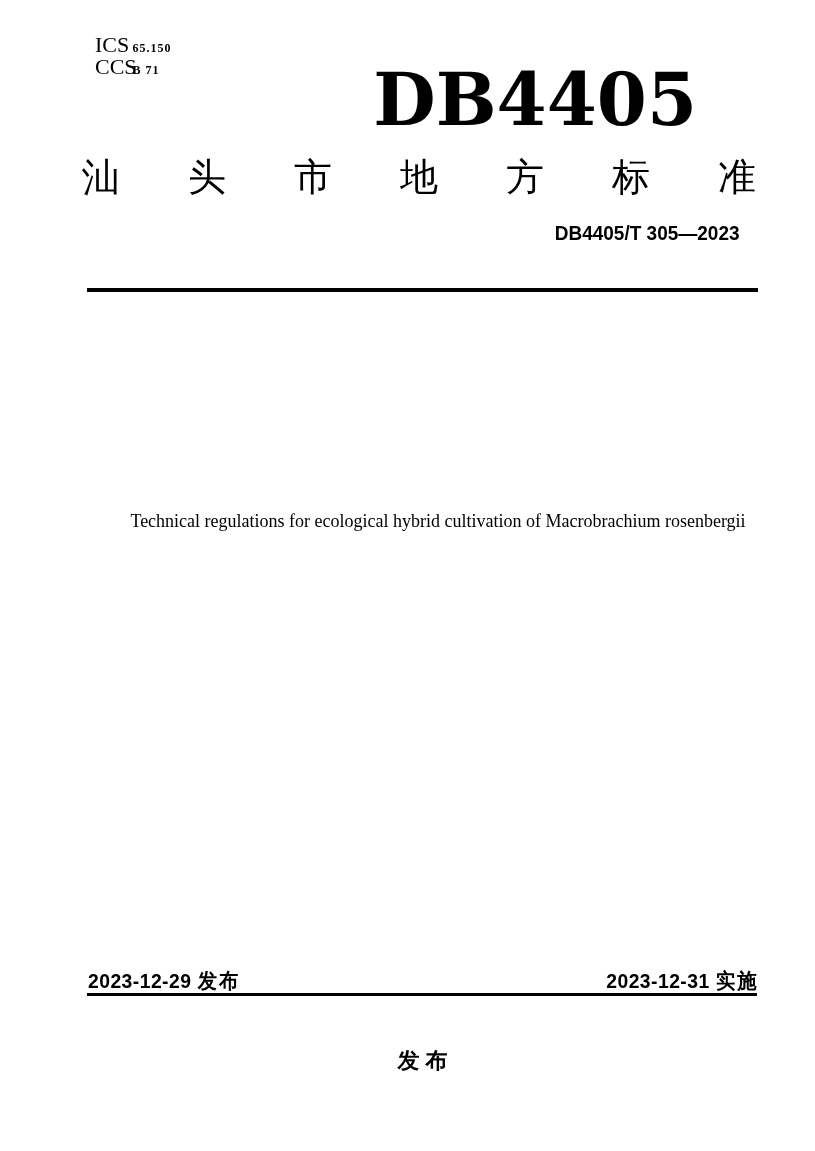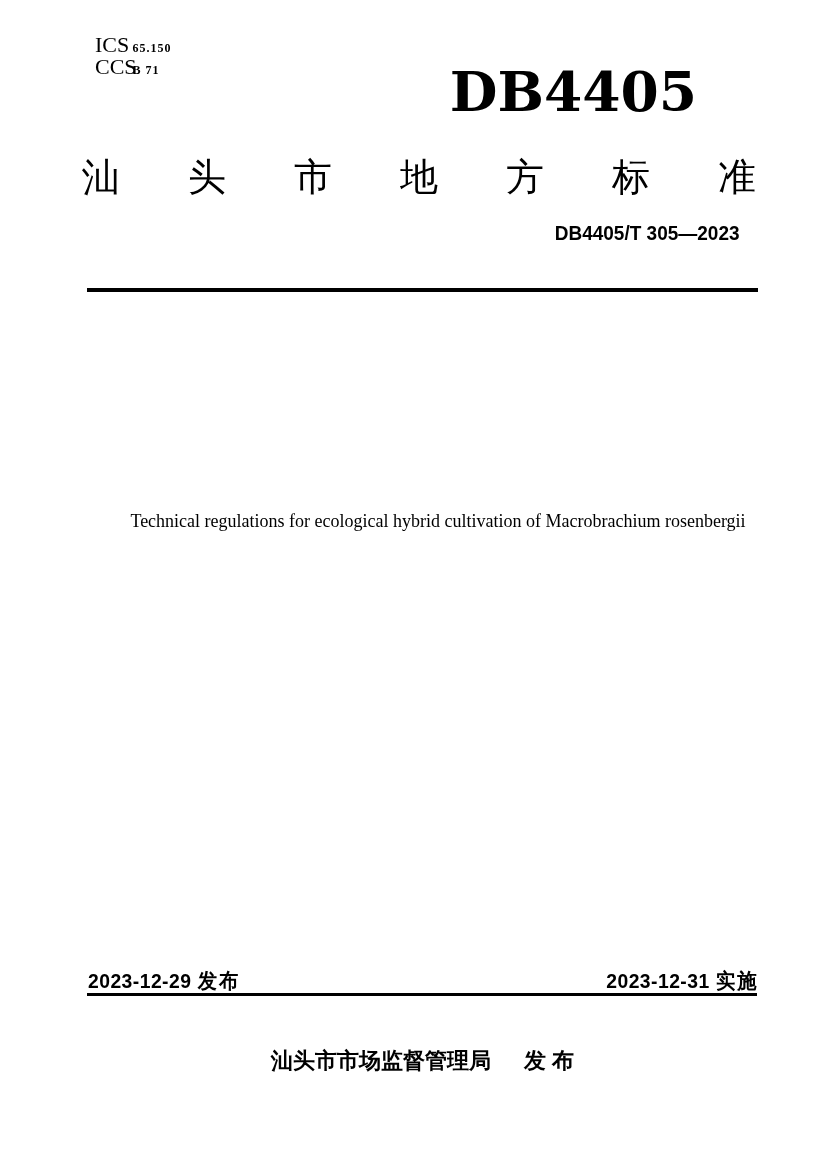--- a/index.html
+++ b/index.html
@@ -25,21 +25,21 @@
   }
   .code-value { font-size: 12px; font-weight: 600; letter-spacing: 1px; font-family: Liberation Serif, serif; }
 
   
   .logo {
     position: absolute;
     right: 118px;
     top: 64px;
     font-family: "DejaVu Serif", "Liberation Serif", serif;
     font-weight: 700;
-    font-size: 55px;
+    font-size: 72px;
     line-height: 1;
     white-space: nowrap;
   }
 
   
   .standard-name {
     position: absolute;
     left: 82px;
     top: 156px;
     font-size: 38px;
@@ -146,17 +146,16 @@
 
   <div class="title-en">Technical regulations for ecological hybrid cultivation of Macrobrachium rosenbergii</div>
 
   <div class="date date-issue"><span>2023-12-29</span><span class="date-label">发布</span></div>
 
   <div class="date date-impl"><span>2023-12-31</span><span class="date-label">实施</span></div>
 
   <div class="rule rule-bottom"></div>
 
   <div class="publisher">
-    <span>汕头市市场监督管理局</span>
     <span>发 布</span>
   </div>
 
 </div>
 
 </body></html>

